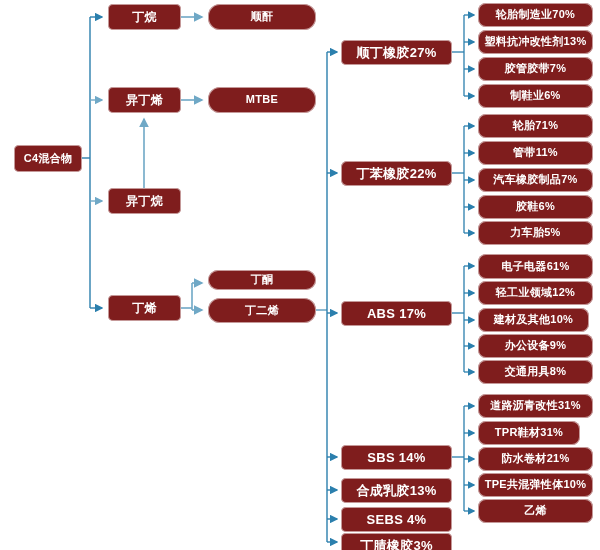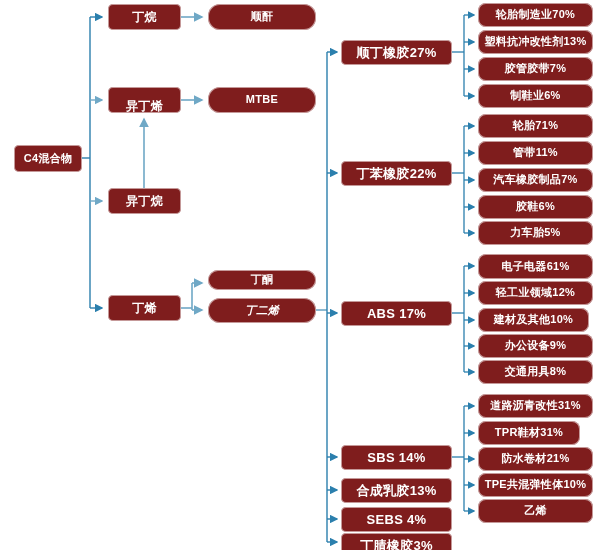--- a/index.html
+++ b/index.html
@@ -139,47 +139,47 @@
     </g>
   </svg>
 
   <div class="node lvl1" style="left:14px; top:145px; width:68px; height:27px;">
     <span>C4混合物</span>
   </div>
 
   <div class="node lvl2" style="left:108px; top:4px; width:73px; height:26px;">
     <span>丁烷</span>
   </div>
-  <div class="node lvl2" style="left:108px; top:87px; width:73px; height:26px;align-items:flex-end;">
+  <div class="node lvl2" style="left:108px; top:87px; width:73px; height:26px;">
     <span>异丁烯</span>
   </div>
   <div class="node lvl2" style="left:108px; top:188px; width:73px; height:26px;">
     <span>异丁烷</span>
   </div>
   <div class="node lvl2" style="left:108px; top:295px; width:73px; height:26px;">
     <span>丁烯</span>
   </div>
 
   <div class="node lvl3" style="left:208px; top:4px; width:108px; height:26px;">
     <span>顺酐</span>
   </div>
   <div class="node lvl3" style="left:208px; top:87px; width:108px; height:26px;">
     <span>MTBE</span>
   </div>
   <div class="node lvl3" style="left:208px; top:270px; width:108px; height:20px;">
     <span>丁酮</span>
   </div>
-  <div class="node lvl3" style="left:208px; top:298px; width:108px; height:25px;font-style:italic;">
+  <div class="node lvl3" style="left:208px; top:298px; width:108px; height:25px;">
     <span>丁二烯</span>
   </div>
 
   <div class="node mid" style="left:341px; top:40px; width:111px; height:25px;">
     <span>顺丁橡胶27%</span>
   </div>
-  <div class="node mid" style="left:341px; top:161px; width:111px; height:25px;">
+  <div class="node mid" style="left:341px; top:161px; width:111px; height:25px;border-radius:6px;">
     <span>丁苯橡胶22%</span>
   </div>
   <div class="node mid" style="left:341px; top:301px; width:111px; height:25px;">
     <span>ABS 17%</span>
   </div>
   <div class="node mid" style="left:341px; top:445px; width:111px; height:25px;">
     <span>SBS 14%</span>
   </div>
   <div class="node mid" style="left:341px; top:478px; width:111px; height:25px;">
     <span>合成乳胶13%</span>

